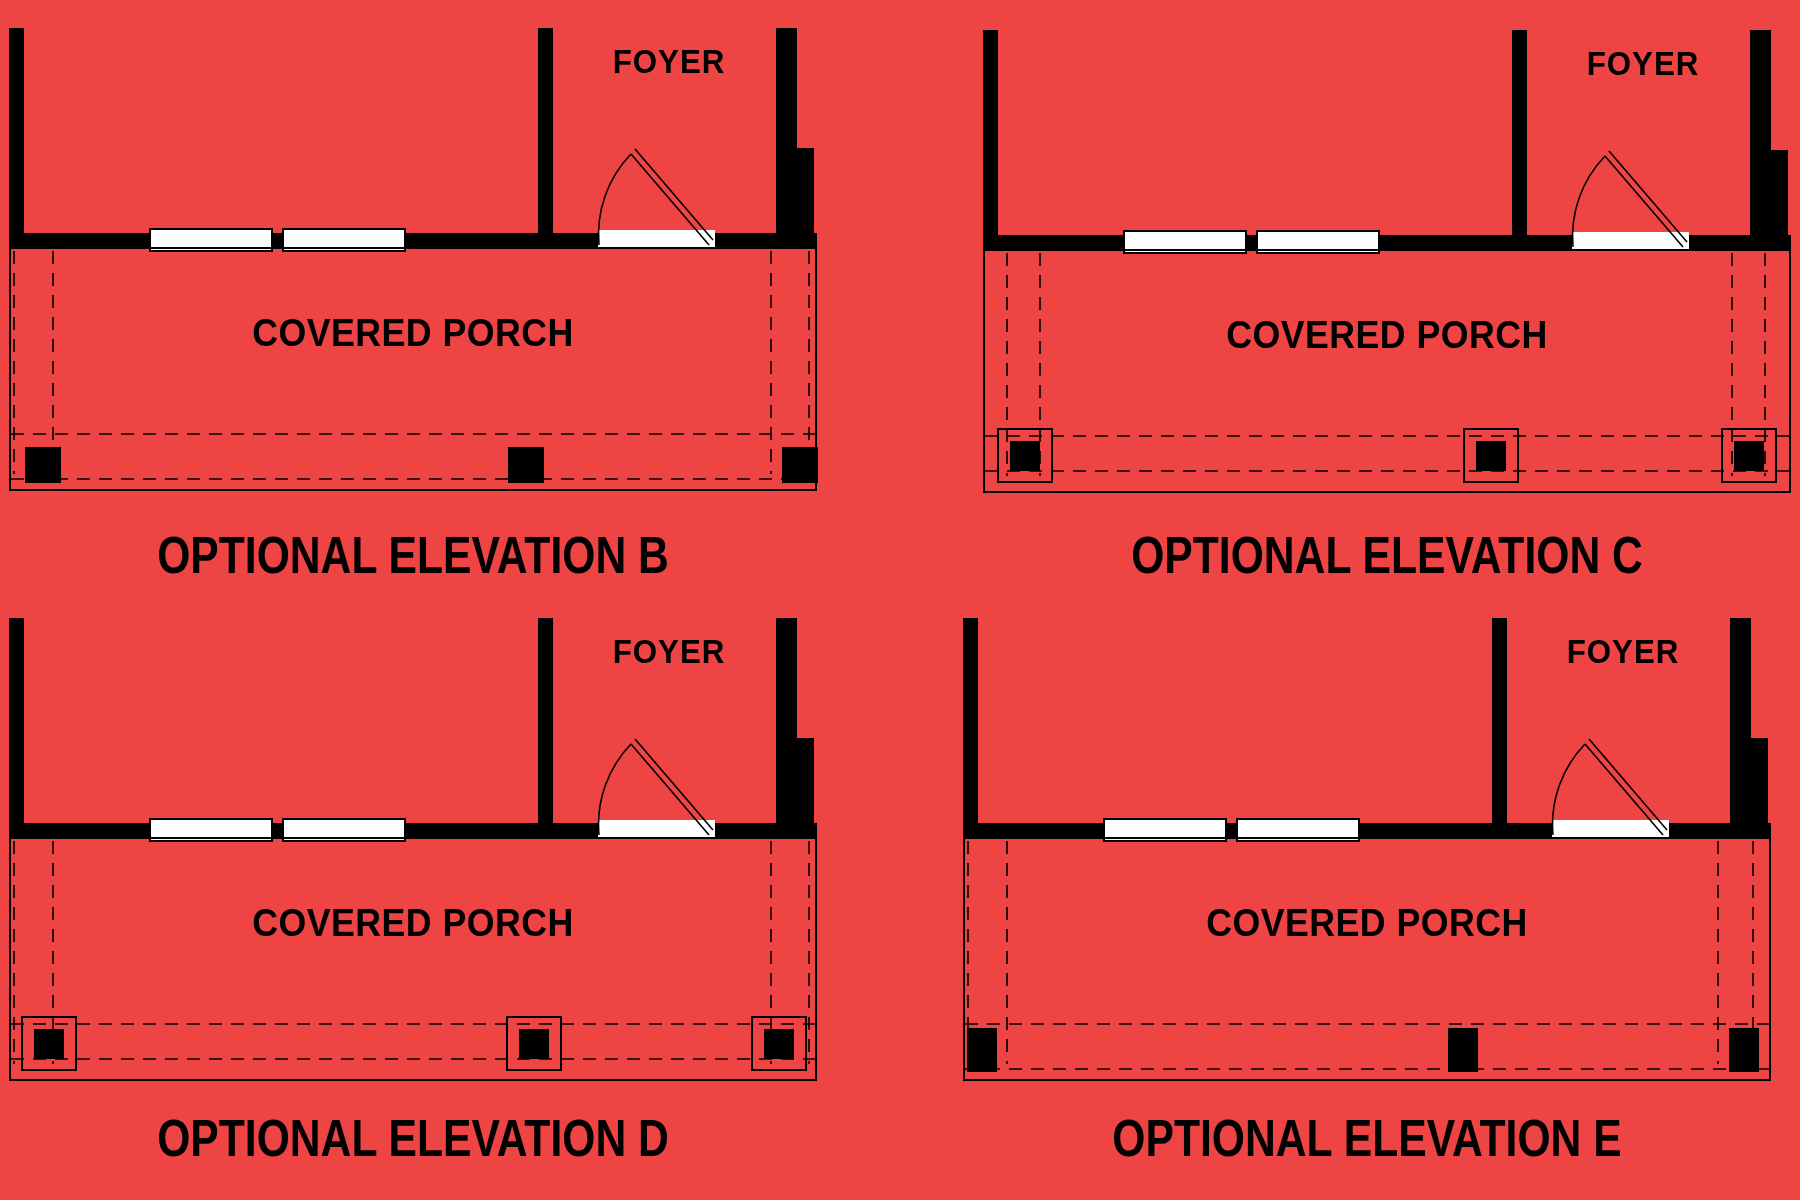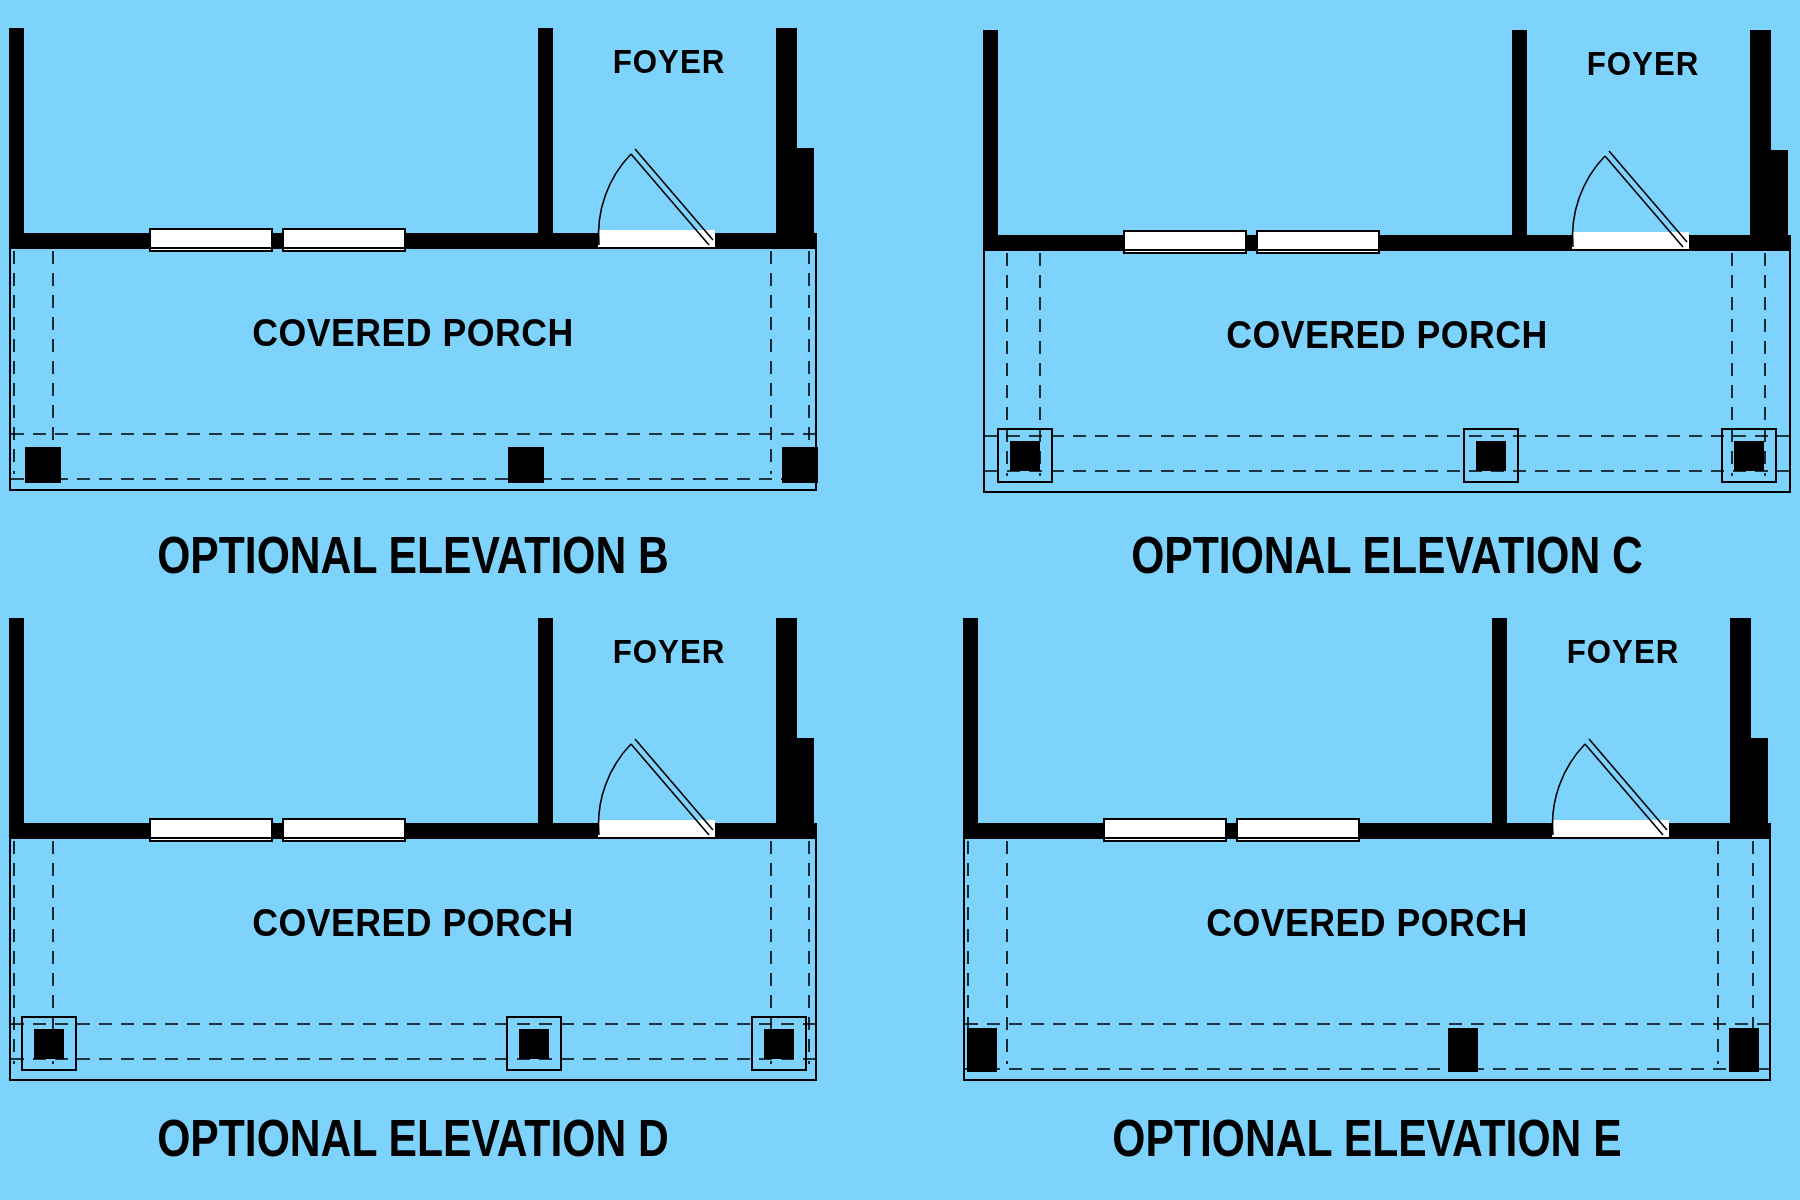--- a/index.html
+++ b/index.html
@@ -1,18 +1,18 @@
 <!DOCTYPE html>
 <html><head>
 <meta charset="utf-8">
 <style>
   html,body{margin:0;padding:0;background:#ffffff;}
   body{width:1800px;height:1200px;position:relative;overflow:hidden;
        font-family:"Liberation Sans", sans-serif;}
-  .page{position:absolute;left:0;top:0;width:1800px;height:1200px;background:#7dd3fc;}
+  .page{position:absolute;left:0;top:0;width:1800px;height:1200px;background:#ef4444;}
   .plan{position:absolute;}
   .plan svg{display:block;overflow:visible;}
   .lbl{position:absolute;white-space:nowrap;color:#000;font-weight:bold;}
   .foyer-label{font-size:34px;letter-spacing:1px;transform:translateX(-50%) scaleX(.92);}
   .porch-label{font-size:38px;letter-spacing:.5px;transform:translateX(-50%) scaleX(.94);}
   .plan-title{font-size:52px;letter-spacing:0;transform:translateX(-50%) scaleX(.82);}
 </style>
 </head>
 <body>
 

